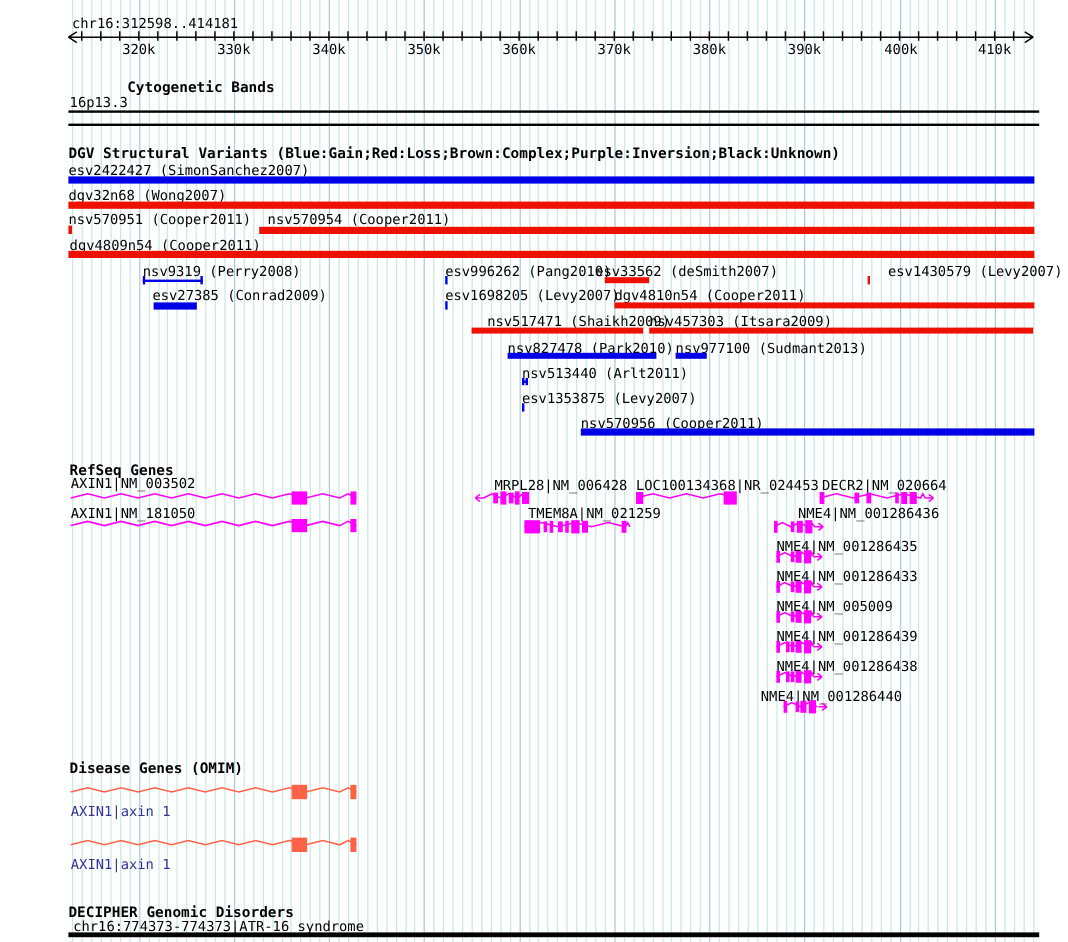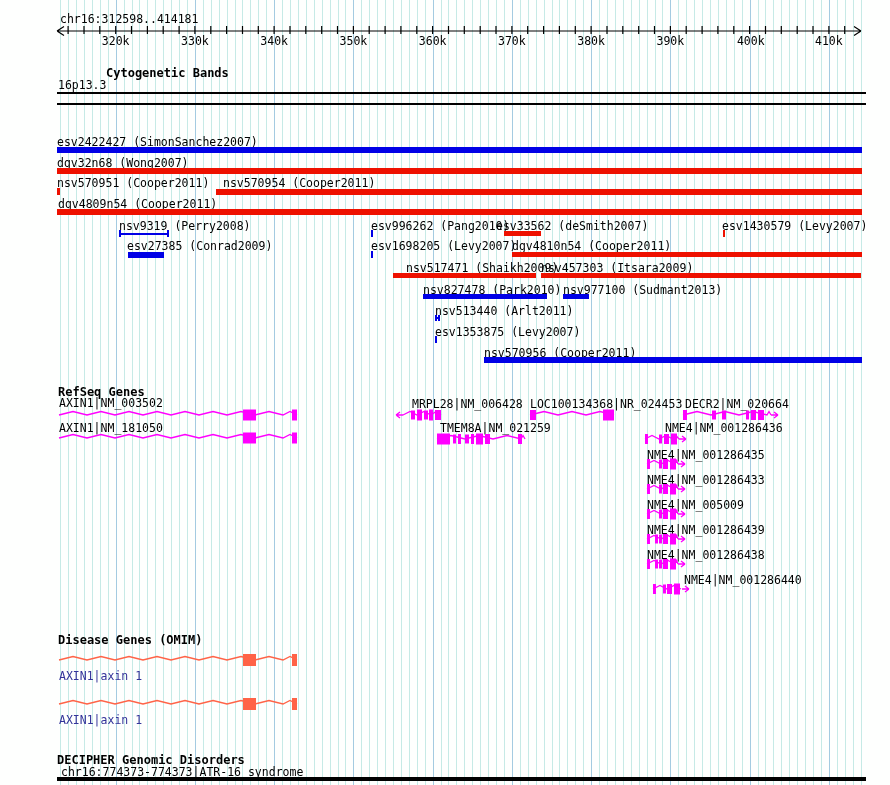--- a/index.html
+++ b/index.html
@@ -140,20 +140,21 @@
       <div class="lbl" style="left: 576.134px; top: 36px; width: 30px; text-align: center;">380k</div>
       <div class="lbl" style="left: 655.38px; top: 36px; width: 30px; text-align: center;">390k</div>
       <div class="lbl" style="left: 734.626px; top: 36px; width: 30px; text-align: right;">400k</div>
       <div class="lbl" style="left: 813.872px; top: 36px; width: 30px; text-align: center;">410k</div>
     </div>
 
   <div class="hdr" style="left:58px;top:67px;margin-left:48px;">Cytogenetic Bands</div>
   <div class="lbl" style="left:58px;top:80px;">16p13.3</div>
   <div id="cytoband-box" class="cytoband-box" style="left: 57px; top: 92px; width: 809px; height: 9px;"></div>
 
+  <div class="hdr" id="dgv-title" style="left: 57px; top: 122px;">DGV Structural Variants (Blue:Gain;Red:Loss;Brown:Complex;Purple:Inversion;Black:Unknown)</div>
   <div id="dgv-rows">
       <div class="lbl" style="left: 57px; top: 137px;">esv2422427 (SimonSanchez2007)</div>
       <div class="bar" style="left: 57px; top: 147px; width: 805px; height: 6px; background: rgb(0, 0, 230);"></div>
       <div class="lbl" style="left: 57px; top: 158px;">dgv32n68 (Wong2007)</div>
       <div class="bar" style="left: 57px; top: 168px; width: 805px; height: 6px; background: rgb(238, 17, 0);"></div>
       <div class="lbl" style="left: 57px; top: 178px;">nsv570951 (Cooper2011)</div>
       <div class="bar" style="left: 57px; top: 188px; width: 3px; height: 7px; background: rgb(238, 17, 0);"></div>
       <div class="lbl" style="left: 223px; top: 178px;">nsv570954 (Cooper2011)</div>
       <div class="bar" style="left: 216px; top: 189px; width: 646px; height: 6px; background: rgb(238, 17, 0);"></div>
       <div class="lbl" style="left: 58px; top: 199px;">dgv4809n54 (Cooper2011)</div>
@@ -161,21 +162,21 @@
       <div class="lbl" style="left: 119px; top: 221px;">nsv9319 (Perry2008)</div>
       <div class="bar" style="left: 119px; top: 230px; width: 50px; height: 7px;">
         <div class="cap" style="left: 0px; background: rgb(0, 0, 230);"></div>
         <div class="cap" style="right: 0px; background: rgb(0, 0, 230);"></div>
         <div class="midline" style="top: 2.5px; background: rgb(0, 0, 230);"></div>
       </div>
       <div class="lbl" style="left: 371px; top: 221px;">esv996262 (Pang2010)</div>
       <div class="bar" style="left: 371px; top: 230px; width: 2px; height: 7px; background: rgb(0, 0, 230);"></div>
       <div class="lbl" style="left: 496px; top: 221px;">esv33562 (deSmith2007)</div>
       <div class="bar" style="left: 504px; top: 231px; width: 37px; height: 5px; background: rgb(238, 17, 0);"></div>
-      <div class="lbl" style="left: 722px; top: 221px;">esv1430579 (Levy2007)</div>
+      <div class="lbl" style="left: 740px; top: 221px;">esv1430579 (Levy2007)</div>
       <div class="bar" style="left: 723px; top: 230px; width: 2px; height: 7px; background: rgb(238, 17, 0);"></div>
       <div class="lbl" style="left: 127px; top: 241px;">esv27385 (Conrad2009)</div>
       <div class="bar" style="left: 128px; top: 252px; width: 36px; height: 6px; background: rgb(0, 0, 230);"></div>
       <div class="lbl" style="left: 371px; top: 241px;">esv1698205 (Levy2007)</div>
       <div class="bar" style="left: 371px; top: 251px; width: 2px; height: 7px; background: rgb(0, 0, 230);"></div>
       <div class="lbl" style="left: 512px; top: 241px;">dgv4810n54 (Cooper2011)</div>
       <div class="bar" style="left: 512px; top: 252px; width: 350px; height: 5px; background: rgb(238, 17, 0);"></div>
       <div class="lbl" style="left: 393px; top: 263px; padding-left: 13px;">nsv517471 (Shaikh2009)</div>
       <div class="bar" style="left: 393px; top: 273px; width: 143px; height: 5px; background: rgb(238, 17, 0);"></div>
       <div class="lbl" style="left: 541px; top: 263px;">nsv457303 (Itsara2009)</div>
@@ -290,21 +291,21 @@
       </svg>
       <div class="lbl" style="left: 647px; top: 550px; color: rgb(0, 0, 0);">NME4|NM_001286438</div>
       <svg width="47" height="26" style="left: 639px; top: 551px;">
         <path d="M 8 13 L 15.0 9.5 L 22.0 13 L 29.0 9.5 L 36.0 13 L 37.5 9.5 L 39.0 13 M 39 13 h7 M 46 13 l-4 -3 M 46 13 l-4 3" stroke="#ff00ff" fill="none" stroke-width="1.3"></path>
         <rect x="8" y="8" width="3" height="10" fill="#ff00ff"></rect>
         <rect x="16" y="8.5" width="3" height="9" fill="#ff00ff"></rect>
         <rect x="20" y="8.5" width="3" height="9" fill="#ff00ff"></rect>
         <rect x="24" y="8" width="5" height="10" fill="#ff00ff"></rect>
         <rect x="31" y="7.5" width="6" height="11" fill="#ff00ff"></rect>
       </svg>
-      <div class="lbl" style="left: 684px; top: 575px; color: rgb(0, 0, 0);">NME4|NM_001286440</div>
+      <div class="lbl" style="left: 634px; top: 575px; color: rgb(0, 0, 0);">NME4|NM_001286440</div>
       <svg width="45" height="26" style="left: 645px; top: 576px;">
         <path d="M 8 13 L 15.0 9.5 L 22.0 13 L 29.0 9.5 L 36.0 13 M 37 13 h7 M 44 13 l-4 -3 M 44 13 l-4 3" stroke="#ff00ff" fill="none" stroke-width="1.3"></path>
         <rect x="8" y="8" width="3" height="10" fill="#ff00ff"></rect>
         <rect x="18" y="8.5" width="3" height="9" fill="#ff00ff"></rect>
         <rect x="22" y="8" width="5" height="10" fill="#ff00ff"></rect>
         <rect x="29" y="7.5" width="6" height="11" fill="#ff00ff"></rect>
       </svg>
     </div>
 
   <div class="hdr" id="omim-title" style="left: 58px; top: 634px;">Disease Genes (OMIM)</div>

